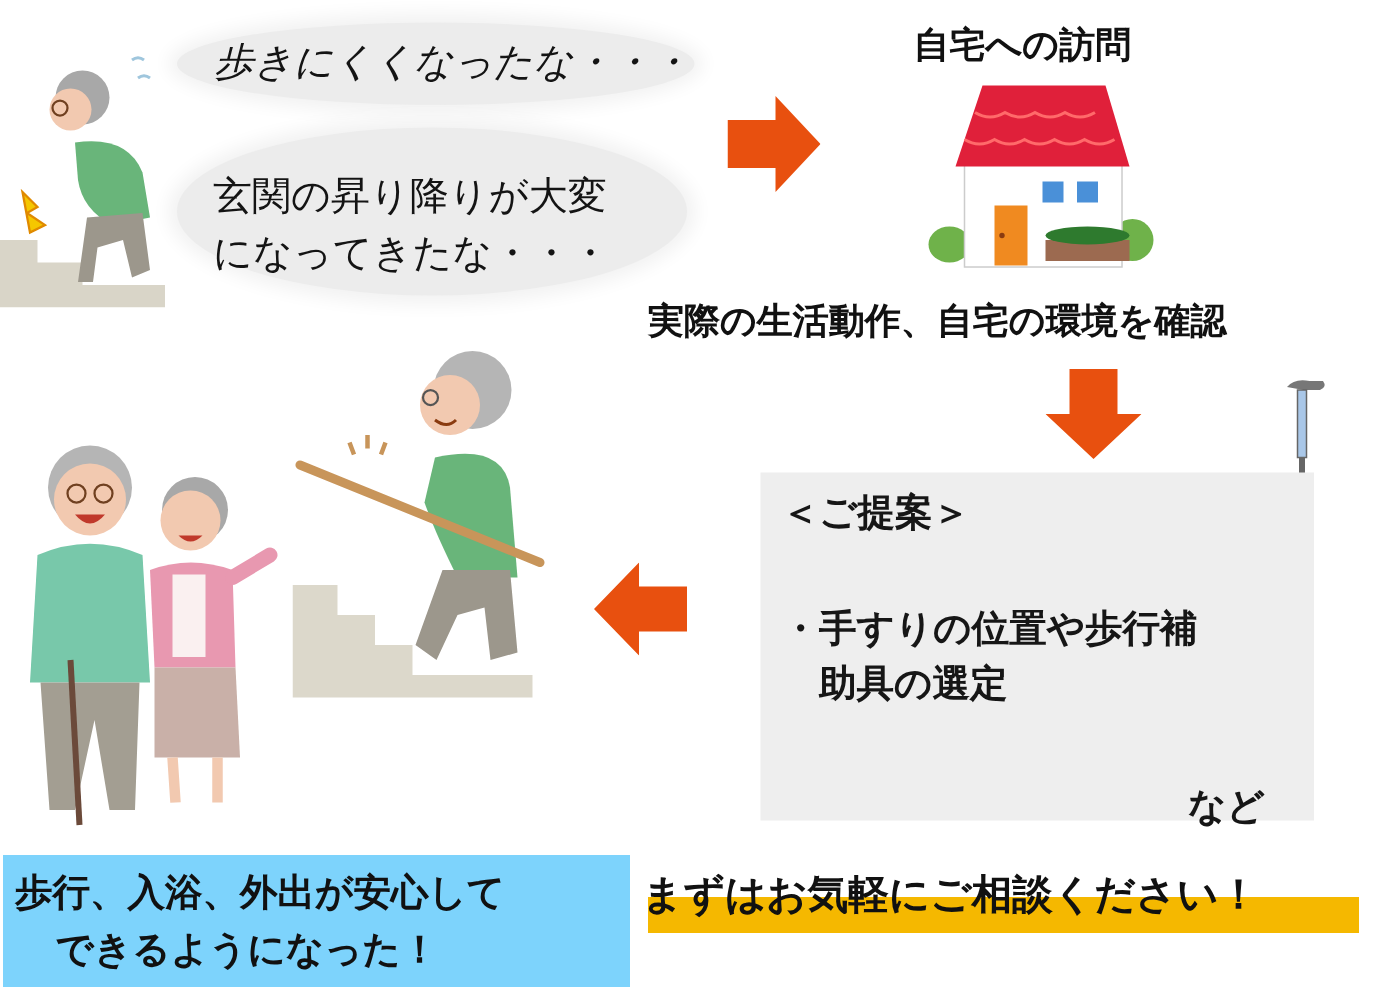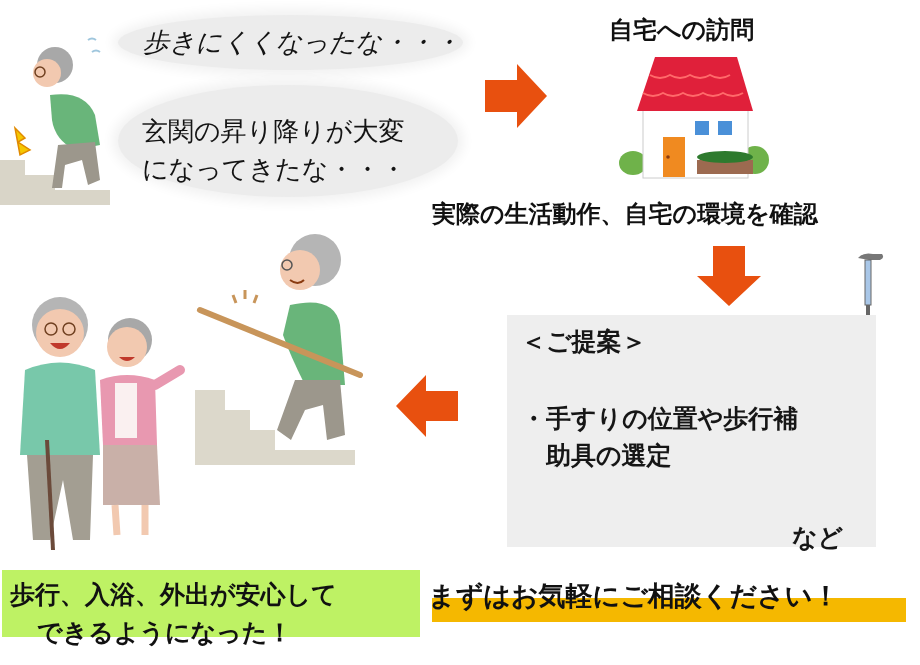--- a/index.html
+++ b/index.html
@@ -6,21 +6,21 @@
   body { width:920px; height:665px; position:relative; overflow:hidden;
          font-family:"DejaVu Sans", "Liberation Sans", sans-serif; color:#111; }
   .abs { position:absolute; }
   .bubble { position:absolute; background:#ececec; border-radius:50%;
             box-shadow: 0 0 12px 6px #f2f2f2; }
   .bubble-text { position:absolute; font-size:26px; line-height:36px; white-space:nowrap; color:#141414; }
   .title { font-weight:bold; font-size:24px; white-space:nowrap; }
   .caption { font-size:24px; white-space:nowrap; font-weight:bold; }
   .proposal { position:absolute; left:507px; top:315px; width:369px; height:232px; background:#eeeeee; }
   .proposal div { font-size:25px; line-height:34px; white-space:nowrap; font-weight:bold; color:#161616; }
-  .result-box { position:absolute; left:2px; top:570px; width:418px; height:67px; background:#bef264; }
+  .result-box { position:absolute; left:2px; top:570px; width:418px; height:88px; background:#7dd3fc; }
   .result-box div { font-size:25px; line-height:38px; white-space:nowrap; font-weight:bold; padding-left:8px; }
   .cta { position:absolute; left:428px; top:578px; font-size:27px; font-weight:bold; white-space:nowrap; z-index:2; }
   .cta-underline { position:absolute; left:432px; top:598px; width:474px; height:24px; background:#f5b800; z-index:1; }
 </style>
 </head>
 <body>
 
 <svg class="abs" style="left:0;top:10px" width="115" height="195" viewBox="0 0 115 195">
   <polygon points="0,150 25,150 25,165 55,165 55,180 110,180 110,195 0,195" fill="#d9d5c8"></polygon>
   <circle cx="55" cy="55" r="18" fill="#a8a8a8"></circle>

